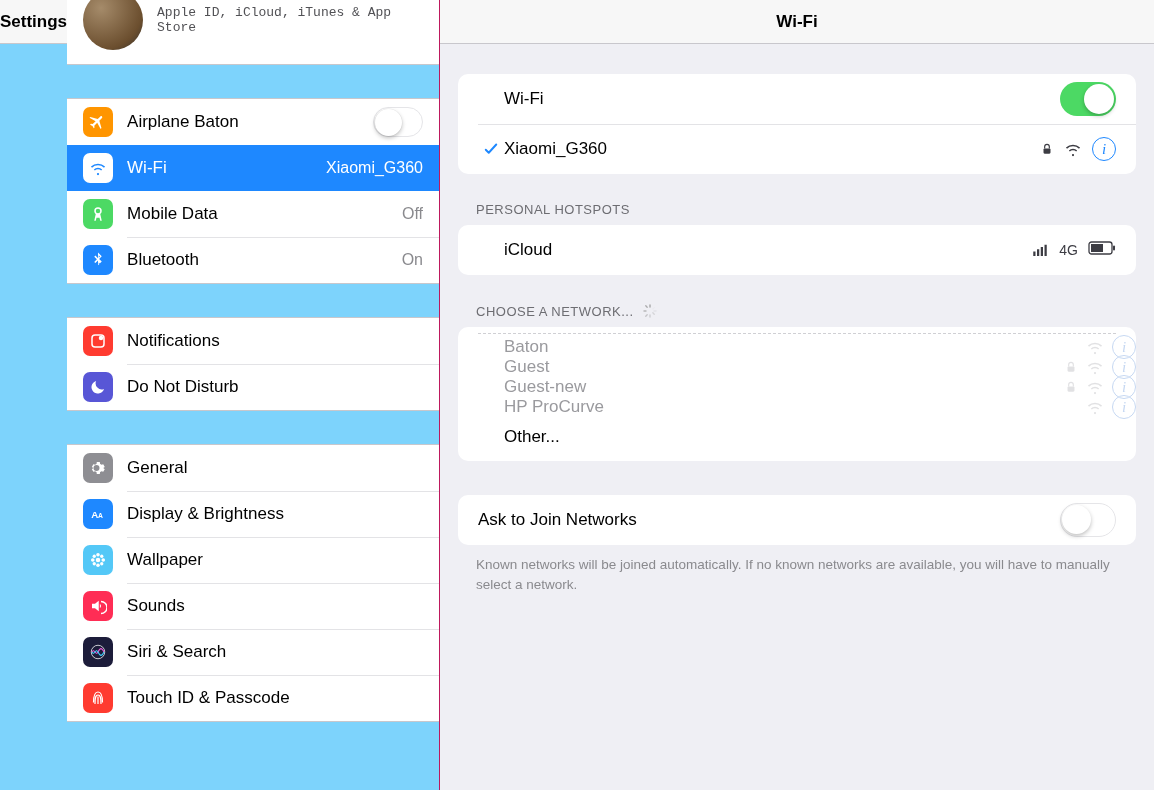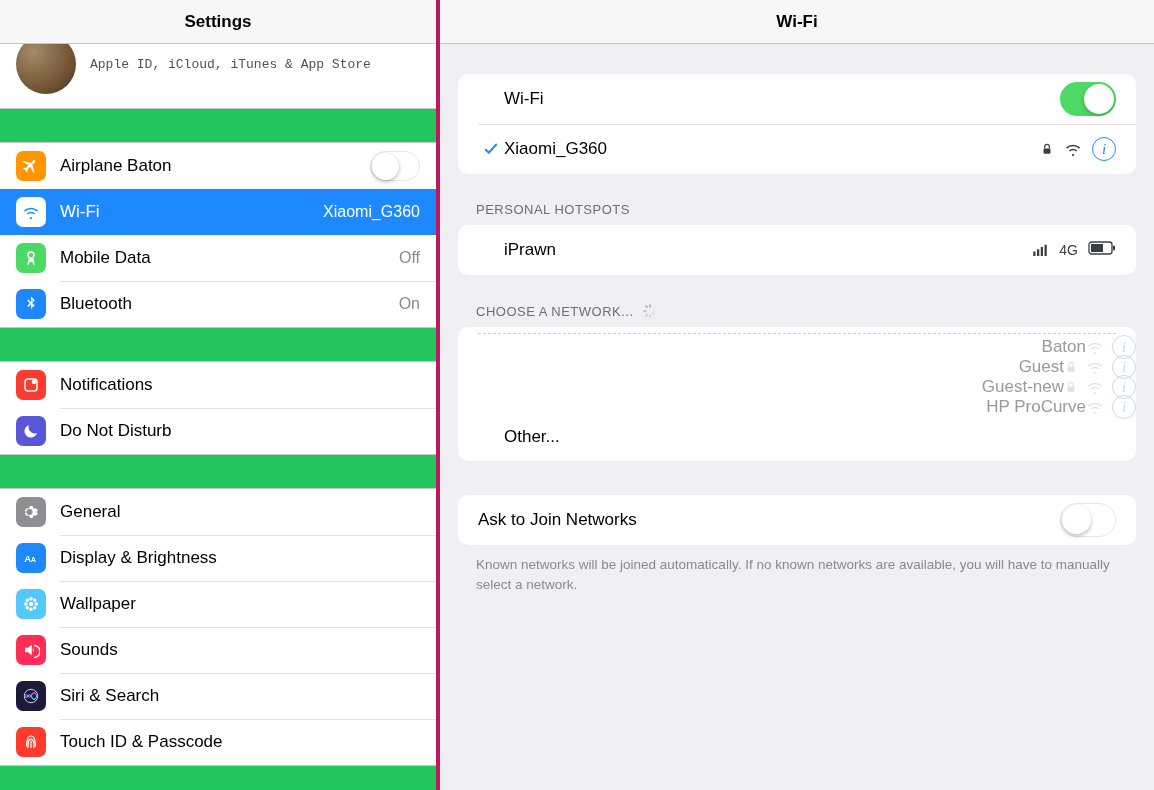--- a/index.html
+++ b/index.html
@@ -13,23 +13,23 @@
     height: 790px;
     overflow: hidden;
     display: flex;
   }
 
   
   .left {
     width: 440px;
     flex: 0 0 440px;
     display: flex;
-    flex-direction: column;
-    border-right: 4px solid #be185d;
-    background: #22c55e;
+    flex-direction: row;
+    border-right: 1px solid #be185d;
+    background: #7dd3fc;
   }
   .titlebar {
     height: 44px;
     line-height: 44px;
     text-align: center;
     font-weight: 600;
     background: #f7f7f7;
     border-bottom: 1px solid #c8c7cc;
     position: relative;
     z-index: 3;
@@ -215,21 +215,21 @@
     color: #9a9a9e;
     padding-left: 46px;
     line-height: 1.25;
     font-size: 17px;
   }
   .ghost-row {
     display: flex;
     align-items: center;
     height: 20px; 
   }
-  .ghost-row .title { flex: 1; text-align: right; }
+  .ghost-row .title { flex: 1; }
   .ghost-row .trail { display: flex; align-items: center; gap: 8px; color: #c5c5c9; }
   .choose-card { position: relative; padding-top: 10px; }
   .choose-card .divider-dashed {
     position: absolute;
     left: 20px; right: 20px; top: 6px;
     border-top: 1px dashed #d0d0d4;
   }
 
   .spinner {
     width: 16px; height: 16px;
@@ -506,21 +506,21 @@
             </span>
           <span class="info-bubble">i</span>
         </div>
       </div>
     </div>
 
     <div class="section-header">PERSONAL HOTSPOTS</div>
     <div class="card">
       <div class="row">
         <div class="pre"></div>
-        <div class="title">iPrawn</div>
+        <div class="title">iCloud</div>
         <div class="trail">
           <span class="bars-icon">
               <svg class="i">
                 <use href="#sym-bars"></use>
               </svg>
             </span>
           <span style="font-size:14px;color:#3c3c43">4G</span>
           <span class="battery-icon"><svg width="28" height="14">
                 <use href="#sym-battery"></use>
               </svg></span>

